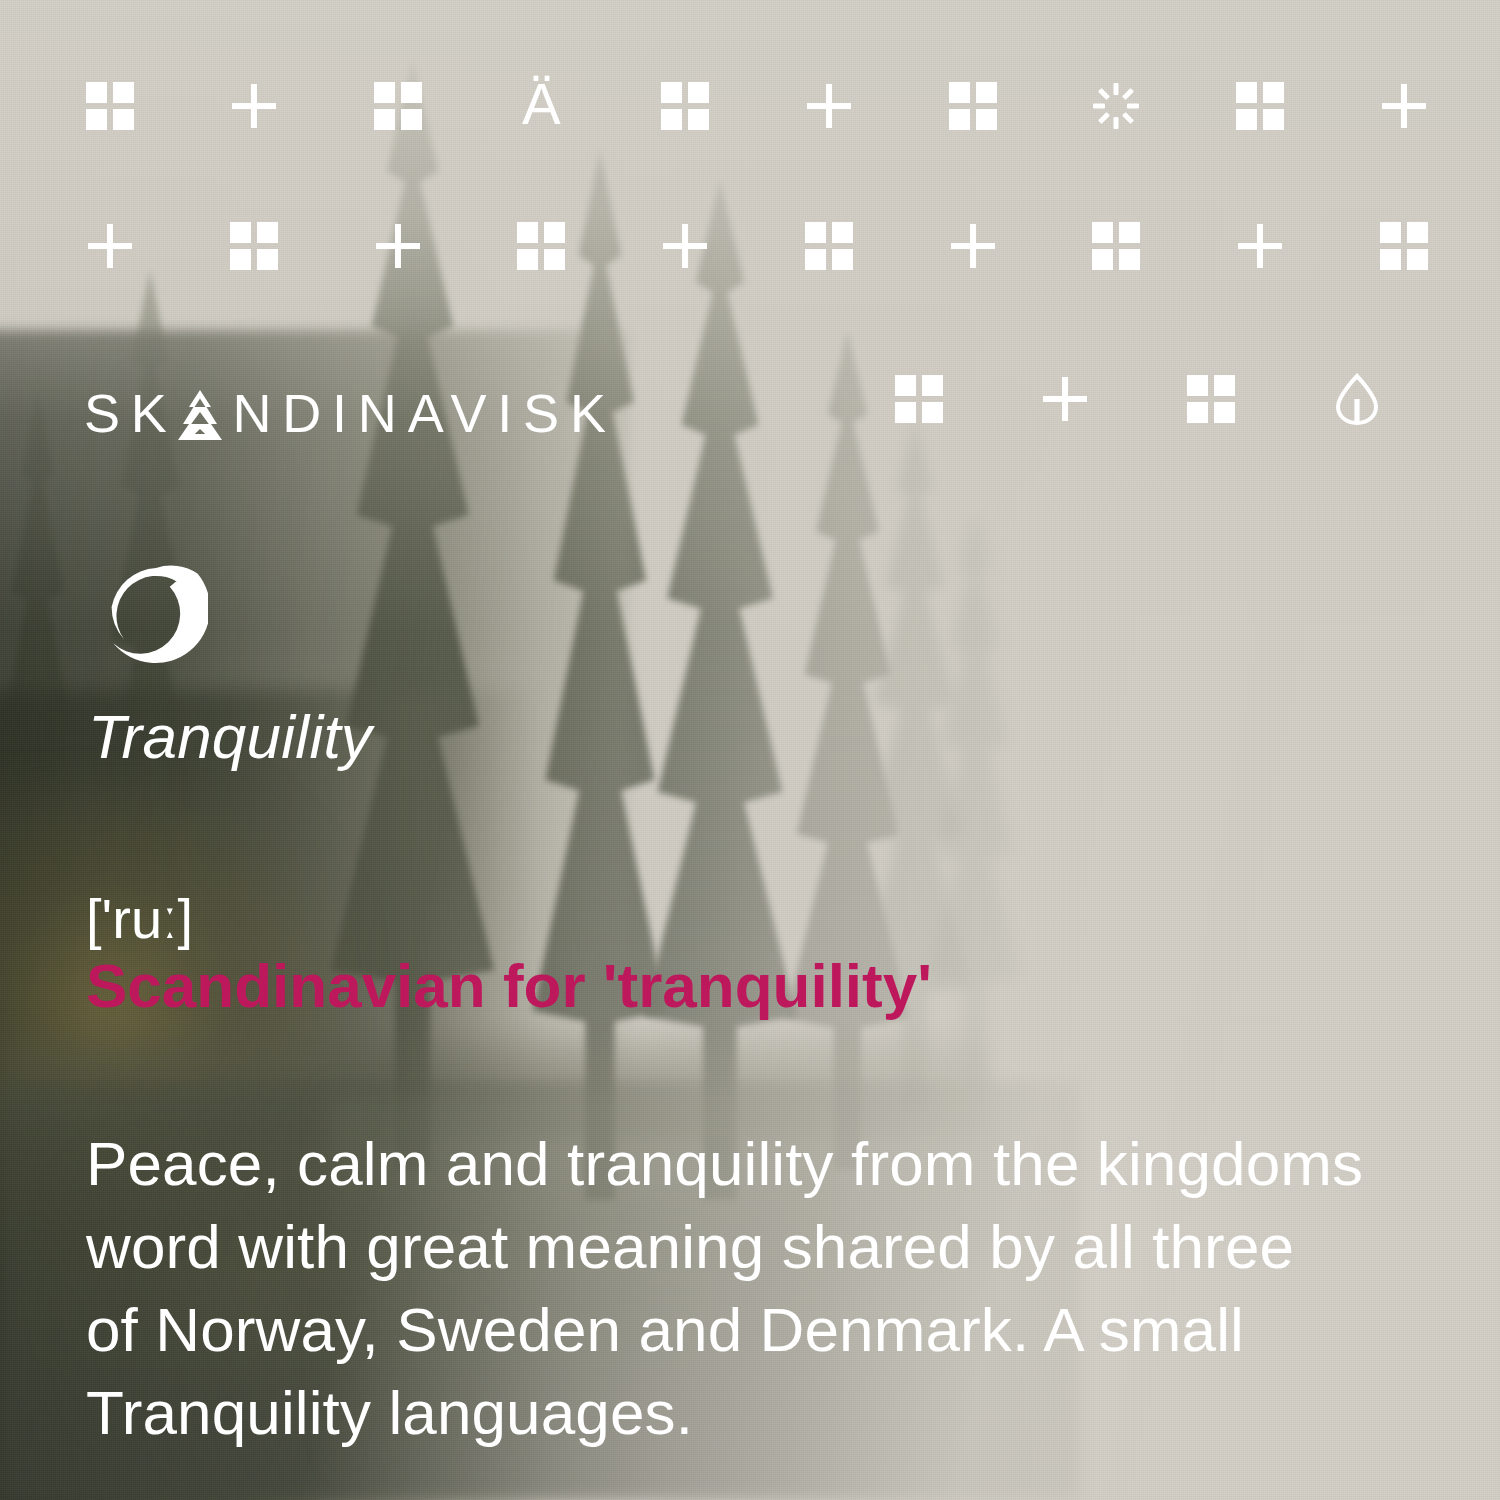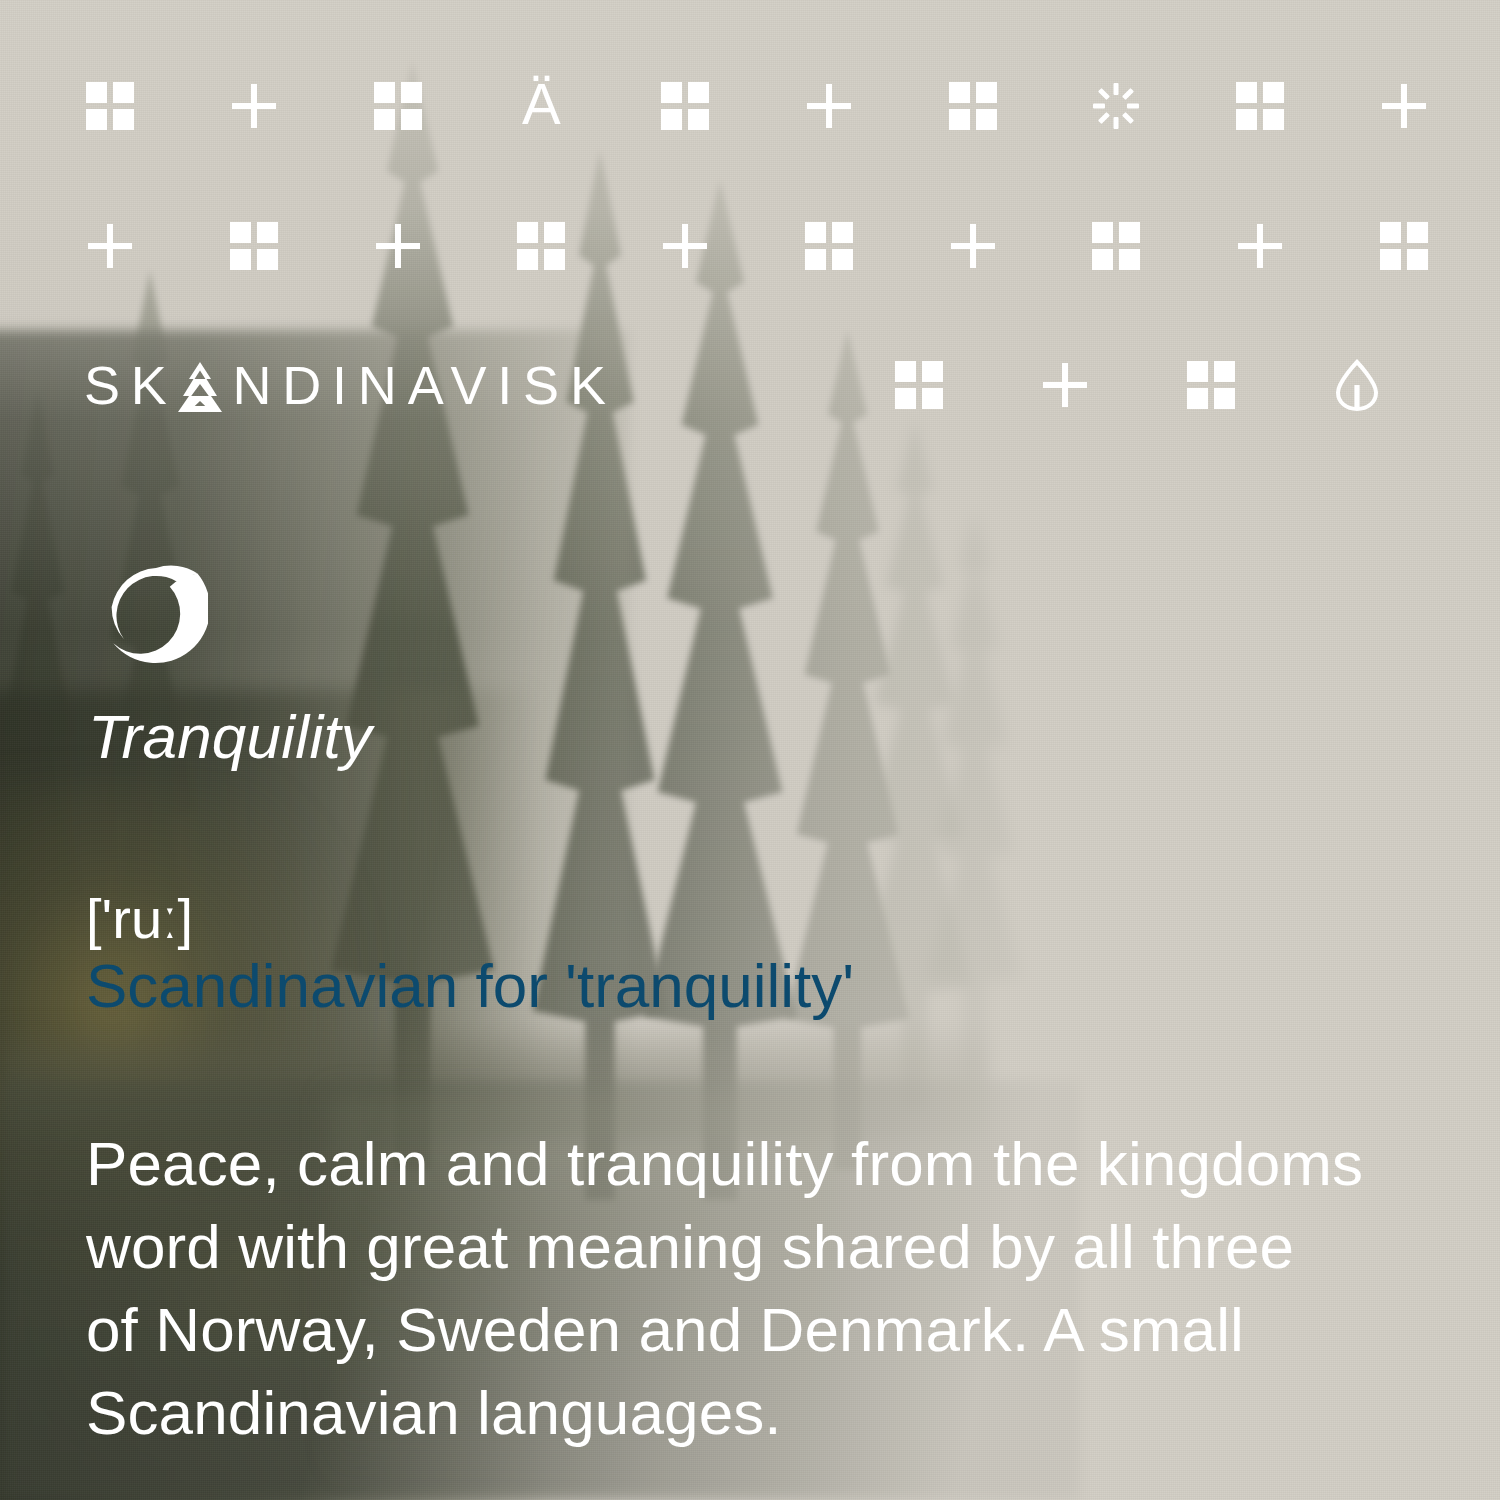--- a/index.html
+++ b/index.html
@@ -165,20 +165,21 @@
     display:flex;align-items:center;
   }
   #brand-wordmark{
     display:flex;align-items:center;
     color:#fff;
     font-size:54px;
     font-weight:300;
     letter-spacing:.20em;
     line-height:1;
     white-space:nowrap;
+    margin-top:28px;
   }
   #brand-wordmark .tree-a{
     display:inline-block;
     width:44px;height:50px;
     margin:0 .20em 0 0;
     position:relative;top:2px;
   }
   #logo-icons{
     display:flex;align-items:center;
     margin-left:auto;
@@ -203,21 +204,21 @@
     letter-spacing:.004em;
     font-style:italic;
   }
 
   #phonetic{
     position:absolute;left:86px;top:876px;
     color:#fff;font-size:56px;line-height:1.1;font-weight:300;margin-top:12px;
   }
   #translation{
     position:absolute;left:86px;top:952px;
-    color:#0c4a6e;font-size:62px;line-height:1.1;font-weight:400;
+    color:#be185d;font-size:62px;line-height:1.1;font-weight:700;
   }
 
   #description{
     position:absolute;left:86px;top:1122px;width:1368px;
     color:#fff;font-size:62px;line-height:1.34;font-weight:300;
     letter-spacing:.002em;
   }
   #description .ln{display:block;white-space:nowrap;}
 </style>
 </head>
@@ -457,17 +458,17 @@
 
     <div id="subtitle">Tranquility</div>
 
     <div id="phonetic">['ruː]</div>
     <div id="translation">Scandinavian for 'tranquility'</div>
 
     <div id="description">
         <span class="ln">Peace, calm and tranquility from the kingdoms</span>
         <span class="ln">word with great meaning shared by all three</span>
         <span class="ln">of Norway, Sweden and Denmark. A small</span>
-        <span class="ln">Scandinavian languages.</span>
+        <span class="ln">Tranquility languages.</span>
       </div>
 
   </div>
 </div>
 
 </body></html>

